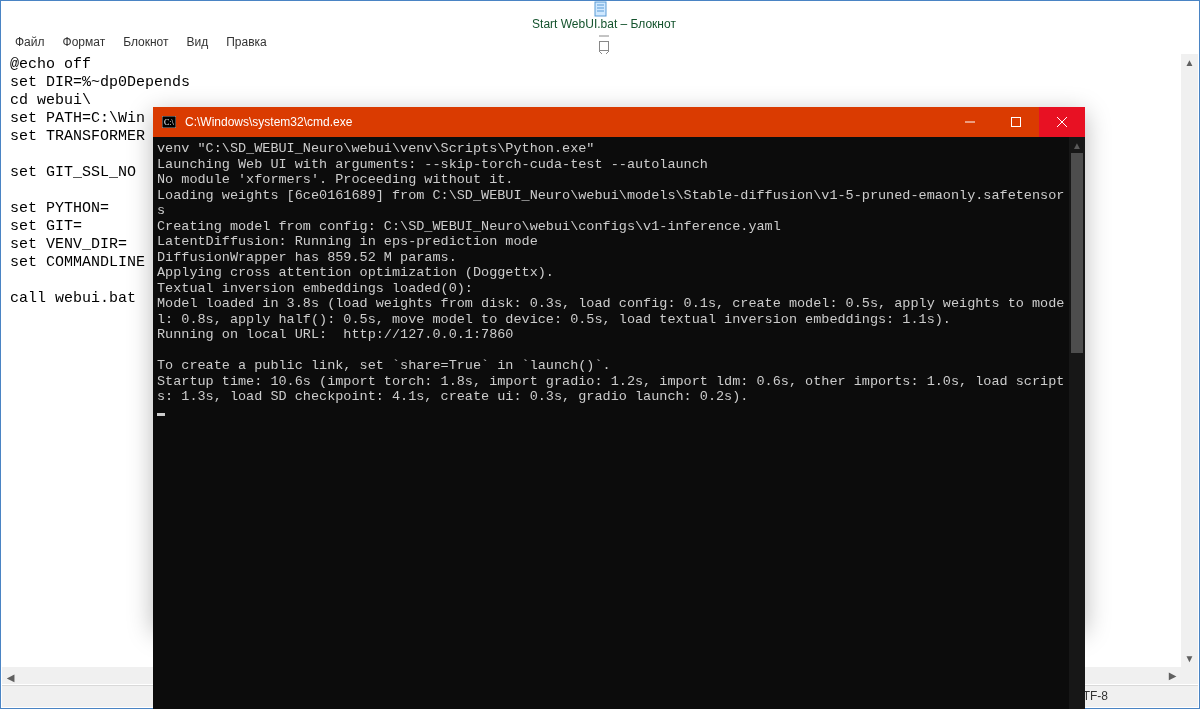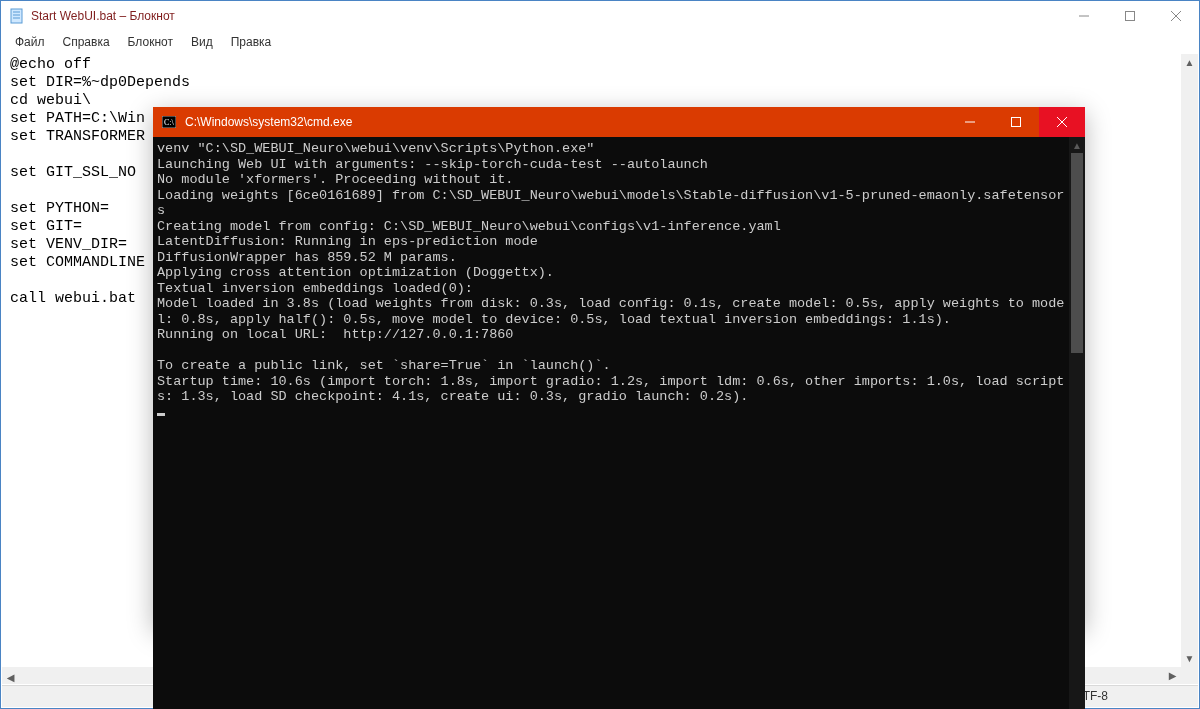--- a/index.html
+++ b/index.html
@@ -1,20 +1,20 @@
 <!DOCTYPE html>
 <html><head>
 <meta charset="utf-8">
 <style>
   * { box-sizing: border-box; margin: 0; padding: 0; }
   html, body { width: 1200px; height: 709px; overflow: hidden; font-family: "Segoe UI", Tahoma, sans-serif; background: #fff; }
   .outer { width: 1200px; height: 709px; border: 1px solid #4a84c4; position: relative; background: #fff; }
 
   
-  .np-titlebar { height: 30px; background: #fff; display: flex; align-items: center; padding: 0 0 0 8px; color: #7f1d1d; font-size: 12px; }
+  .np-titlebar { height: 30px; background: #fff; display: flex; align-items: center; padding: 0 0 0 8px; color: #14532d; font-size: 12px; flex-direction: column; }
   .np-titlebar .np-icon { width: 16px; height: 16px; margin-right: 6px; display: inline-flex; align-items: center; justify-content: center; }
   .np-titlebar .np-title { flex: 0 0 auto; }
   .np-titlebar .spacer { flex: 1 1 auto; }
   .np-ctl { width: 46px; height: 30px; display: flex; align-items: center; justify-content: center; color: #888; }
   .np-menubar { height: 22px; display: flex; align-items: center; gap: 2px; padding: 0 6px; font-size: 12px; color: #333; }
   .np-menubar span { padding: 2px 8px; }
   .np-body { position: absolute; left: 1px; right: 1px; top: 53px; bottom: 24px; background: #fff; }
   .np-text { position: absolute; left: 8px; top: 2px; right: 20px; white-space: pre; font-family: Consolas, "Courier New", monospace; font-size: 15px; line-height: 18px; color: #000; }
   .np-scroll-v { position: absolute; right: 0; top: 0; bottom: 17px; width: 17px; background: #f0f0f0; }
   .np-scroll-v .arrow { height: 17px; display:flex;align-items:center;justify-content:center;color:#606060;font-size:10px;}
@@ -73,21 +73,21 @@
     <div class="np-ctl">
         <svg width="10" height="10">
           <line x1="0" y1="0" x2="10" y2="10" stroke="#888"></line>
           <line x1="10" y1="0" x2="0" y2="10" stroke="#888"></line>
         </svg>
       </div>
   </div>
 
   <div class="np-menubar">
     <span>Файл</span>
-    <span>Справка</span>
+    <span>Формат</span>
     <span>Блокнот</span>
     <span>Вид</span>
     <span>Правка</span>
   </div>
 
   <div class="np-body">
     <div class="np-text">@echo off
 set DIR=%~dp0Depends
 cd webui\
 set PATH=C:\Win

